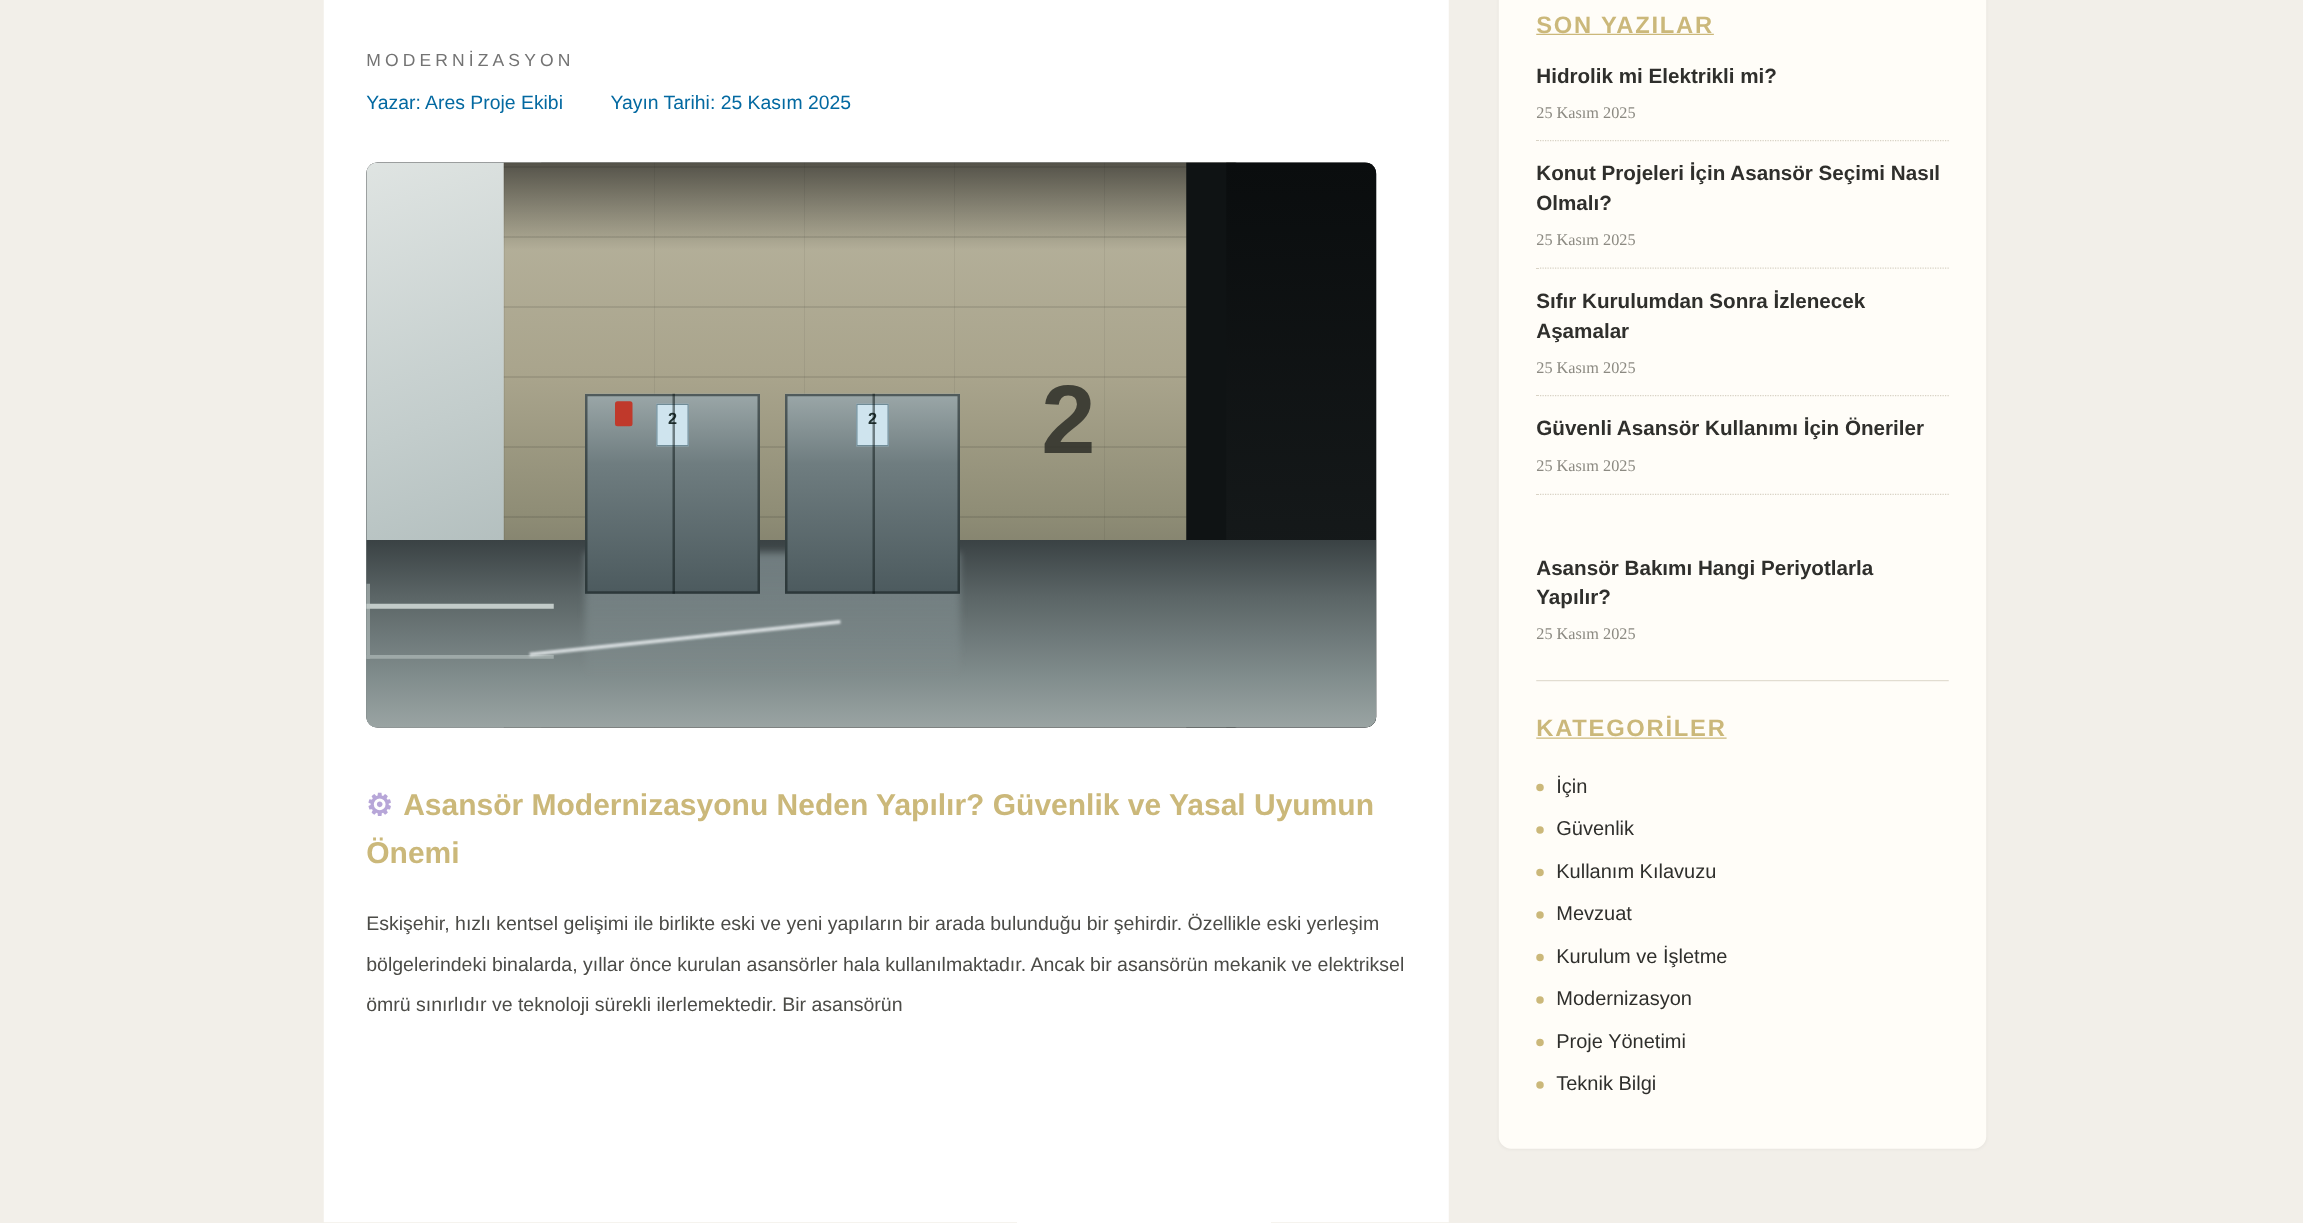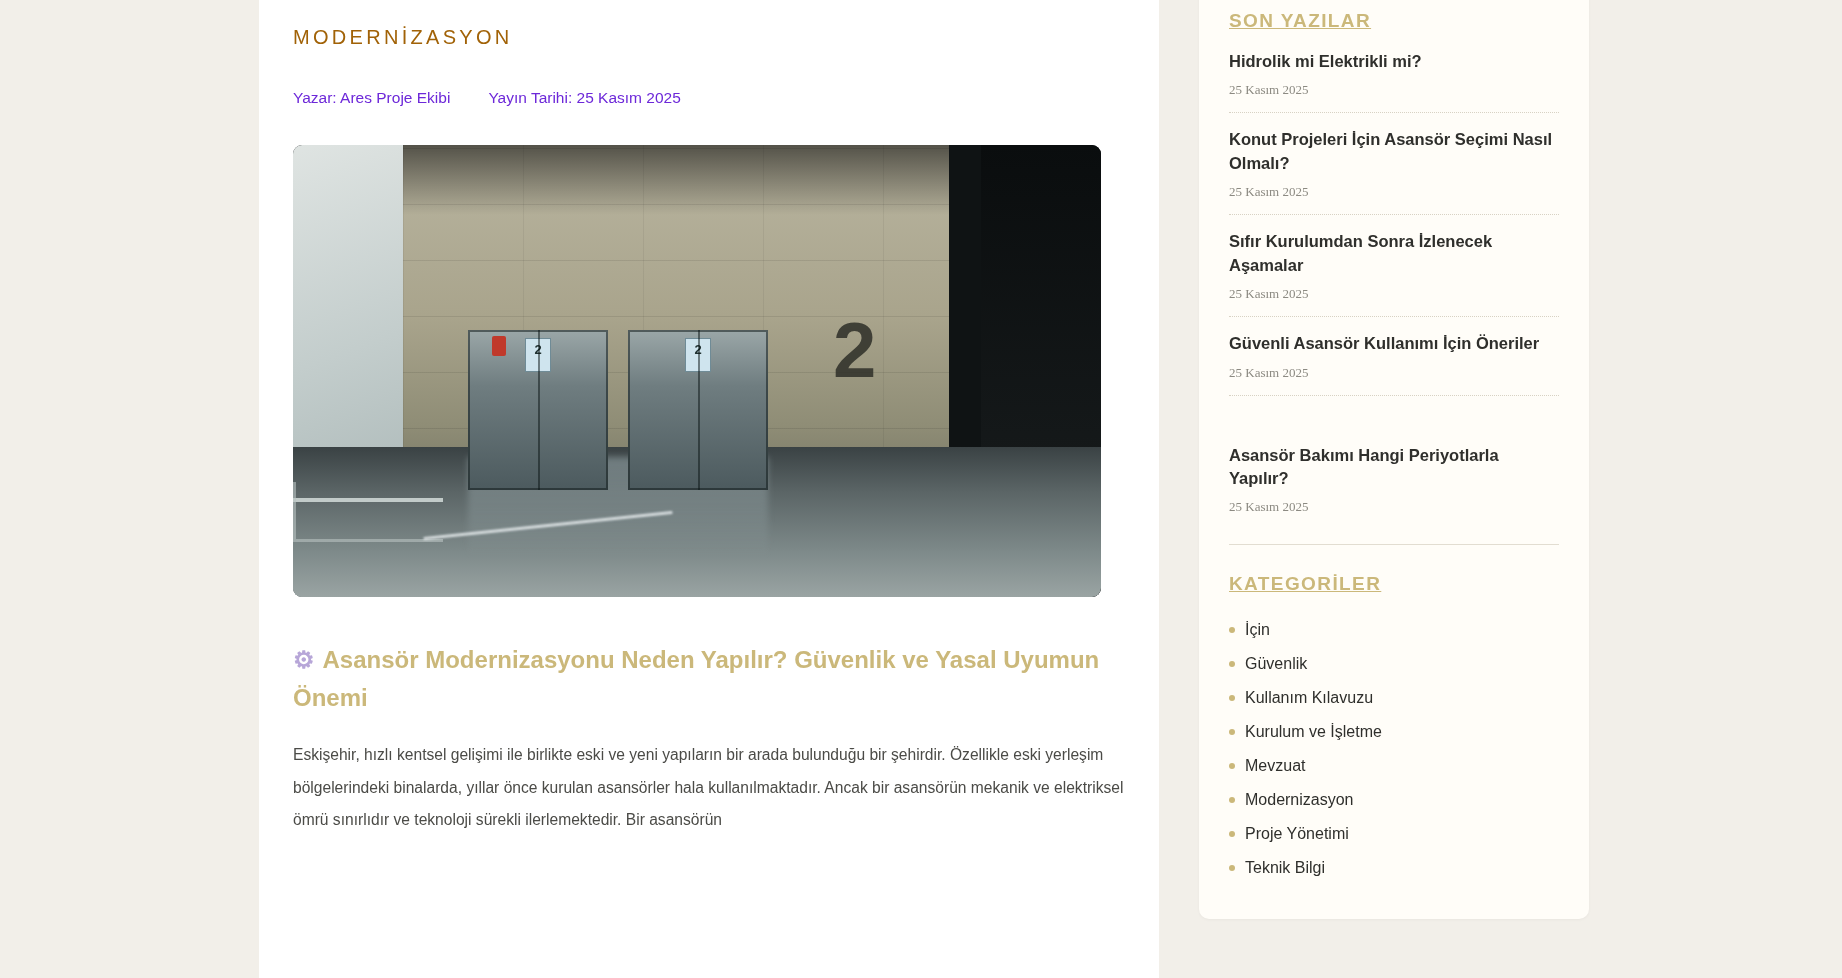--- a/index.html
+++ b/index.html
@@ -27,40 +27,40 @@
     width: 900px;
     height: 978px;
     background: #ffffff;
     border-radius: 0 0 0 0;
   }
   .content-inner {
     padding: 0 34px;
   }
   .kicker {
     margin: 0;
-    padding-top: 26px;
-    font-size: 20px;
+    padding-top: 40px;
+    font-size: 14px;
     letter-spacing: 3.3px;
-    color: #a16207;
+    color: #737373;
     font-weight: 400;
   }
   .post-title {
     margin: 26px 0 0 0;
     font-size: 47px;
     line-height: 1.52;
     font-weight: bold;
     color: #cbb87a;
     letter-spacing: 0.4px;
   }
   .meta-row {
-    margin-top: 40px;
+    margin-top: 18px;
     display: flex;
     gap: 38px;
     font-size: 15.5px;
-    color: #6d28d9;
+    color: #0369a1;
   }
   .hero {
     margin-top: 38px;
     width: 808px;
     height: 452px;
     border-radius: 9px;
     overflow: hidden;
     position: relative;
     background: #0d1113;
   }
@@ -308,28 +308,28 @@
       <li class="cat-item">
         <span class="cat-dot"></span>
         <a class="cat-label" href="#">Güvenlik</a>
       </li>
       <li class="cat-item">
         <span class="cat-dot"></span>
         <a class="cat-label" href="#">Kullanım Kılavuzu</a>
       </li>
       <li class="cat-item">
         <span class="cat-dot"></span>
+        <a class="cat-label" href="#">Mevzuat</a>
+      </li>
+      <li class="cat-item">
+        <span class="cat-dot"></span>
         <a class="cat-label" href="#">Kurulum ve İşletme</a>
       </li>
       <li class="cat-item">
         <span class="cat-dot"></span>
-        <a class="cat-label" href="#">Mevzuat</a>
-      </li>
-      <li class="cat-item">
-        <span class="cat-dot"></span>
         <a class="cat-label" href="#">Modernizasyon</a>
       </li>
       <li class="cat-item">
         <span class="cat-dot"></span>
         <a class="cat-label" href="#">Proje Yönetimi</a>
       </li>
       <li class="cat-item">
         <span class="cat-dot"></span>
         <a class="cat-label" href="#">Teknik Bilgi</a>
       </li>

